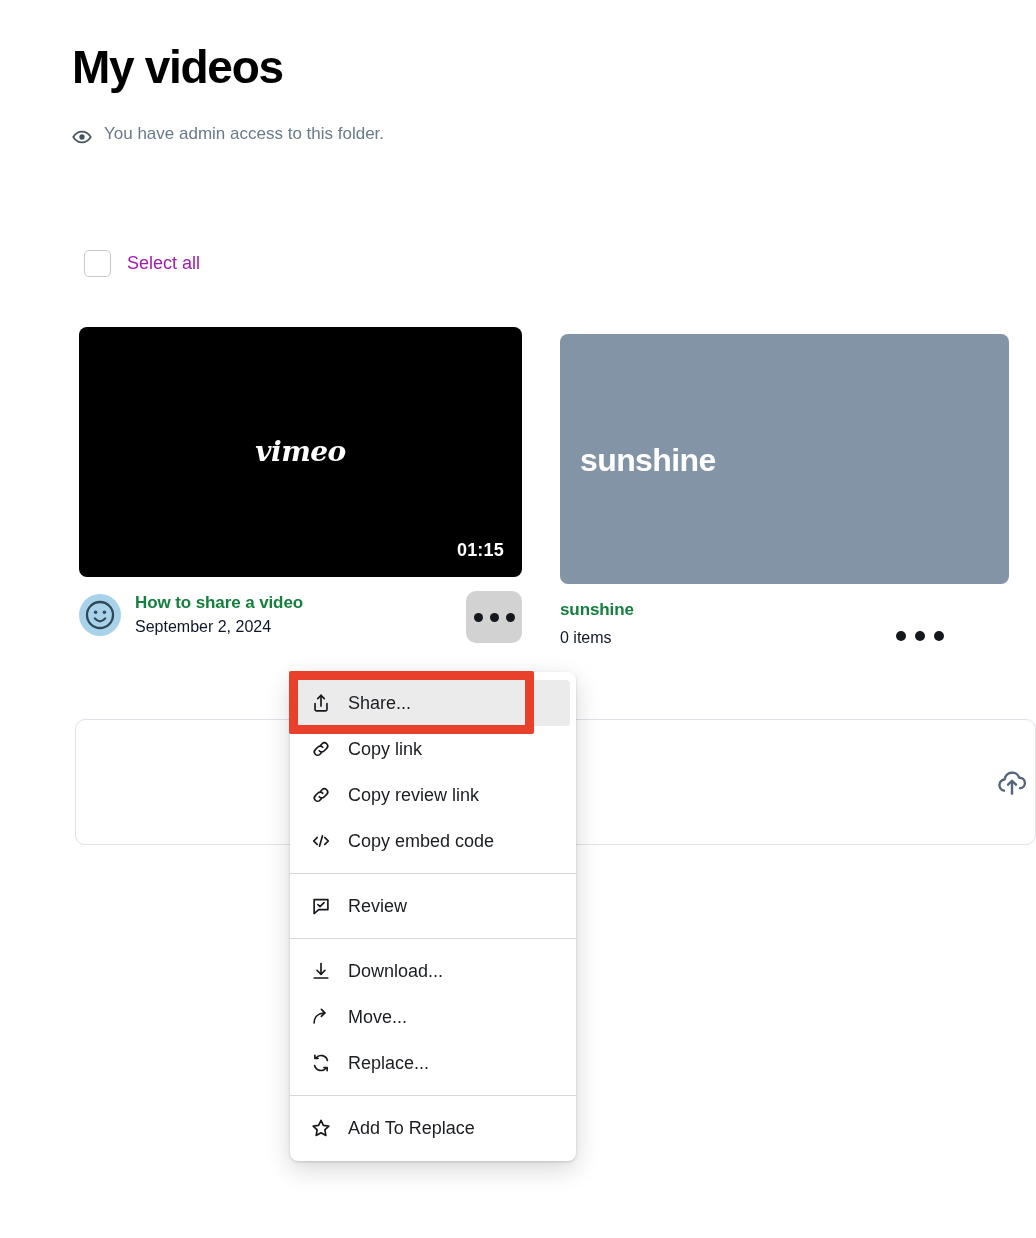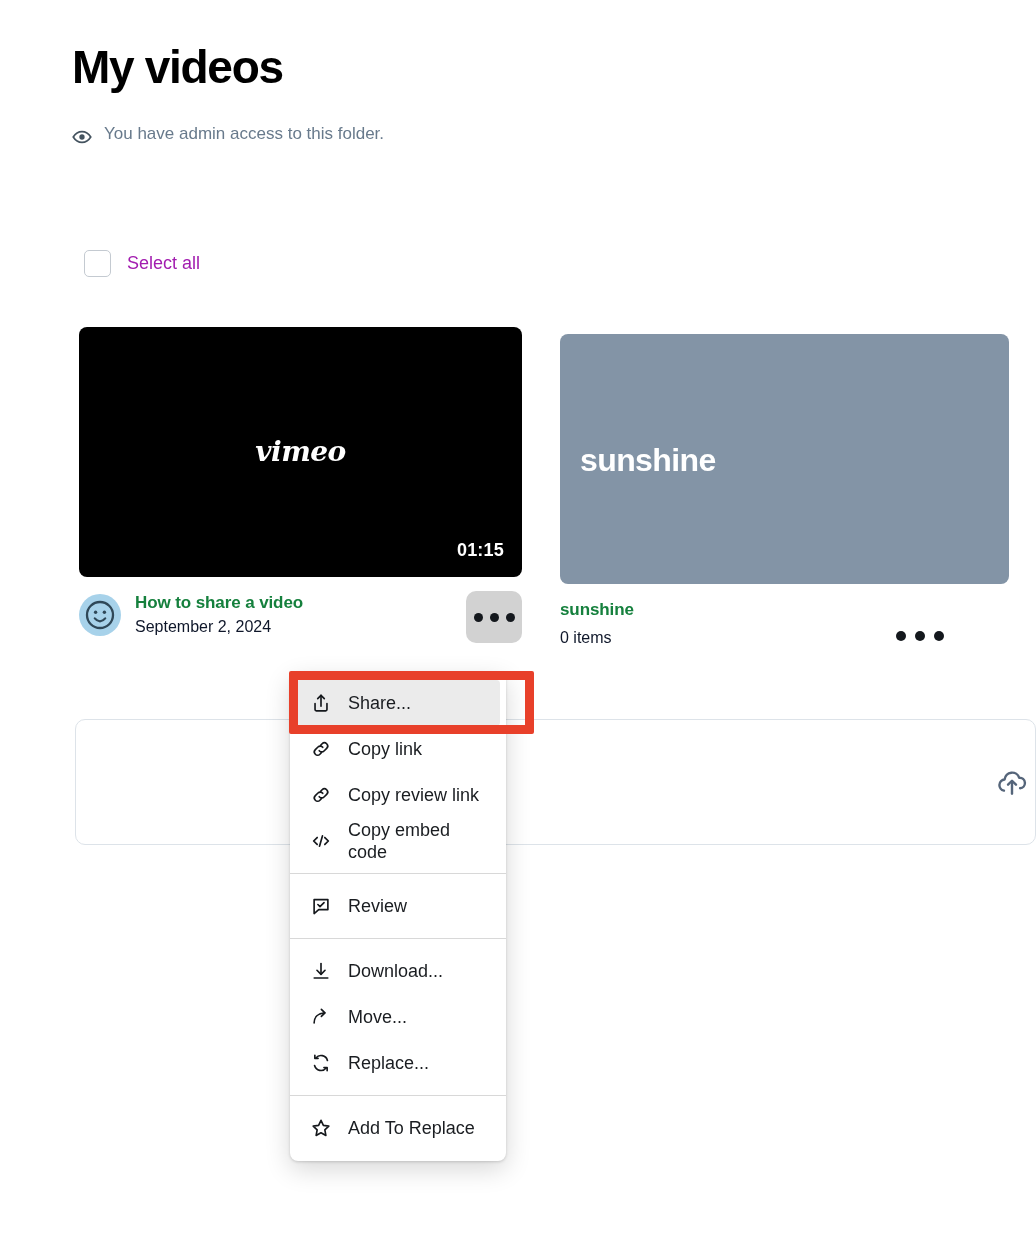--- a/index.html
+++ b/index.html
@@ -99,21 +99,21 @@
     width: 961px; height: 126px;
     border: 1px solid #dde3e9; border-radius: 10px; background: #fff;
   }
   .upload-icon {
     position: absolute; right: 6px; top: 46px; width: 34px; height: 34px;
   }
 
   
   .menu {
     position: absolute; left: 290px; top: 672px;
-    width: 216px;
+    width: 286px;
     background: #fff;
     border-radius: 8px;
     box-shadow: 0 1px 3px rgba(0,0,0,.16), 0 8px 26px rgba(0,0,0,.16);
     padding: 8px 0 10px;
     z-index: 20;
   }
   .menu-item {
     display: flex; align-items: center; gap: 16px;
     height: 46px; padding: 0 14px; margin: 0 6px;
     border-radius: 4px; cursor: pointer; background: transparent;

